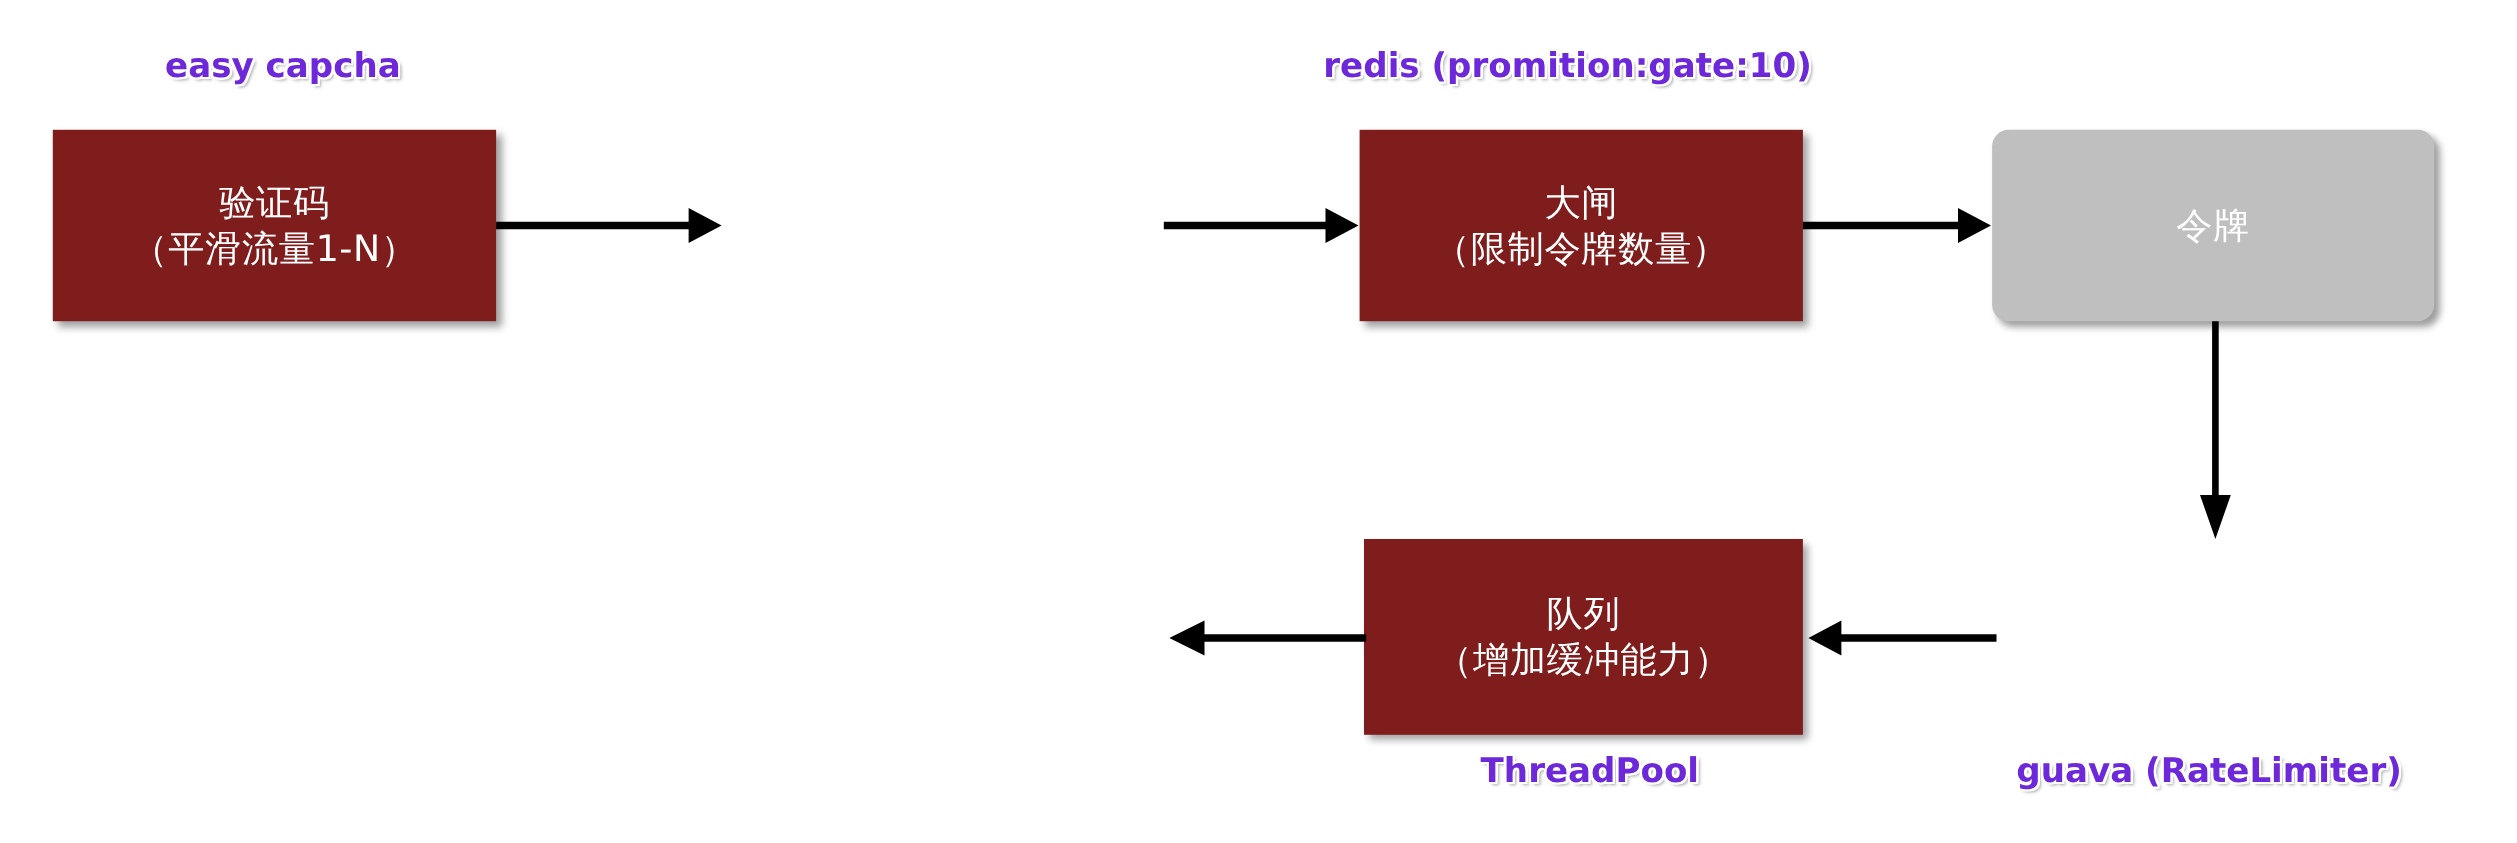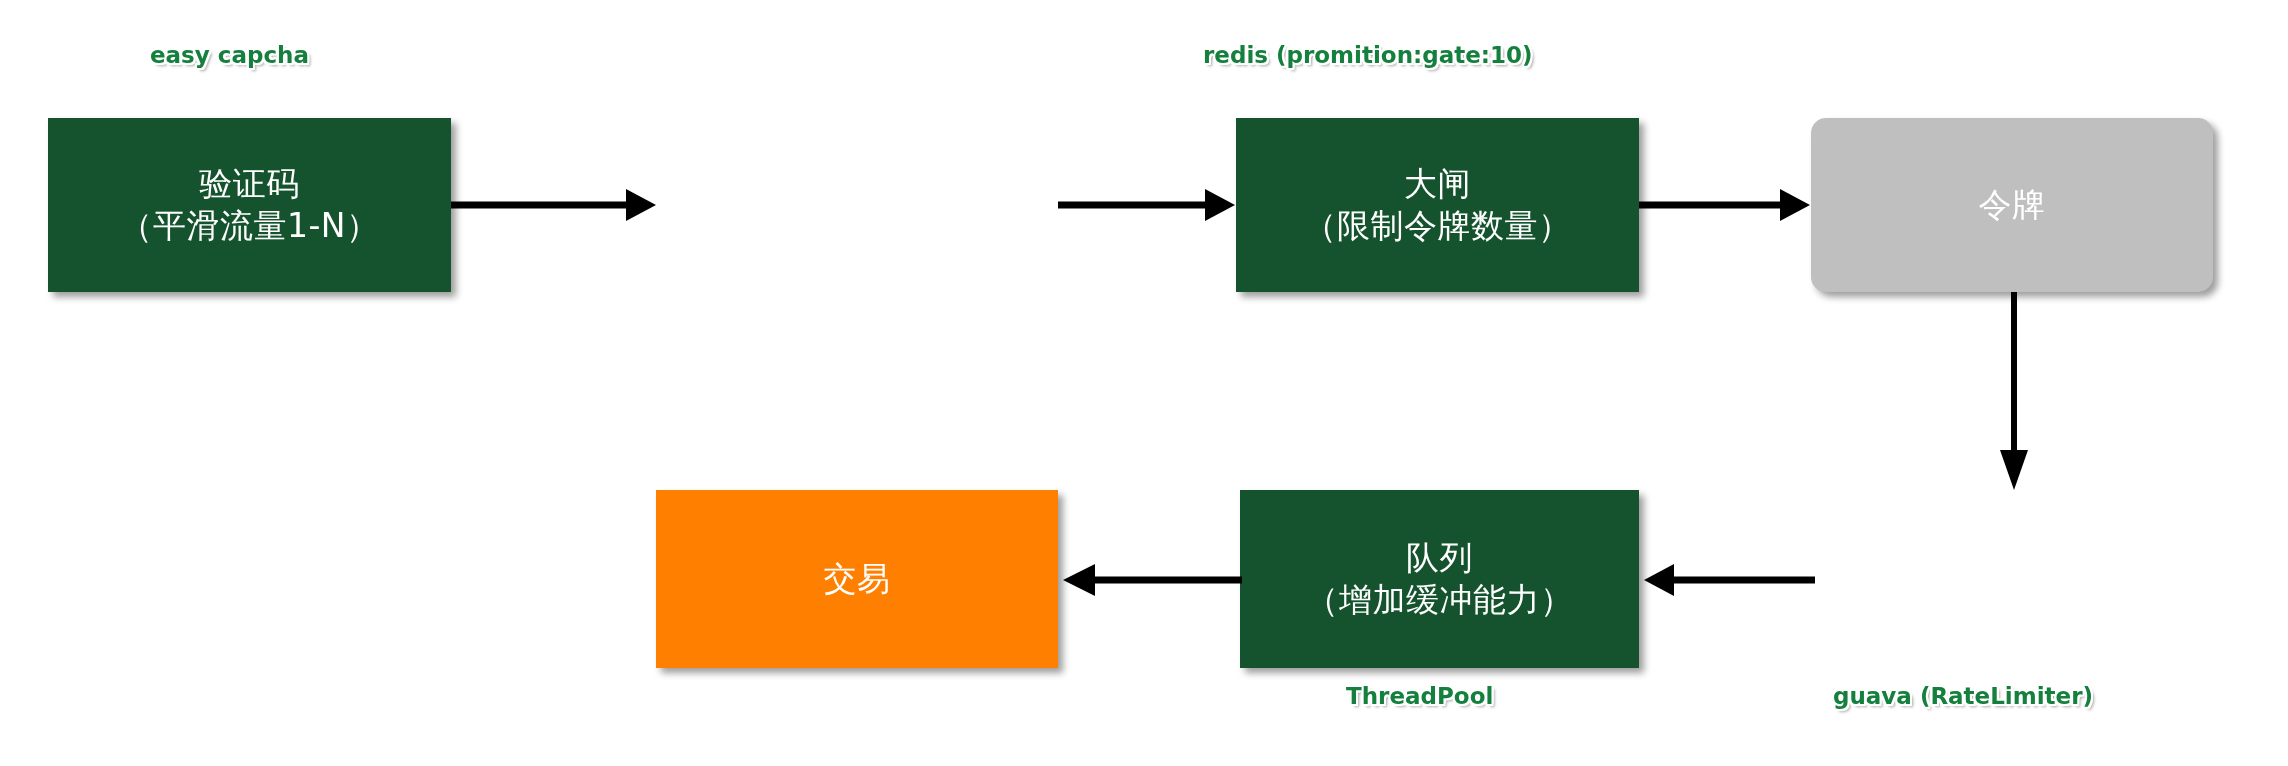--- a/index.html
+++ b/index.html
@@ -36,30 +36,30 @@
     box-shadow: 5px 5px 7px rgba(0,0,0,0.38);
     font-size: 33px;
     font-family: "DejaVu Sans", "Liberation Sans", sans-serif;
   }
   .node .line1,
   .node .line2 {
     display: block;
     white-space: nowrap;
   }
 
-  .node.blue   { background: #14532d; }
+  .node.blue   { background: #7f1d1d; }
   .node.orange { background: #FF8000; }
   .node.gray   { background: #BFBFBF; border-radius: 15px; }
 
   
   .annot {
     position: absolute;
-    color: #15803d;
+    color: #6d28d9;
     font-weight: bold;
-    font-size: 23px;
+    font-size: 31px;
     white-space: nowrap;
     font-family: "DejaVu Sans", "Liberation Sans", sans-serif;
     text-shadow:
        2px  0   0 #ffffff,
       -2px  0   0 #ffffff,
        0    2px 0 #ffffff,
        0   -2px 0 #ffffff,
        2px  2px 0 #ffffff,
       -2px  2px 0 #ffffff,
        2px -2px 0 #ffffff,
@@ -94,23 +94,20 @@
 
   <div class="node blue" style="left:1236px; top:118px; width:403px; height:174px;">
     <span class="line1">大闸</span>
     <span class="line2">（限制令牌数量）</span>
   </div>
 
   <div class="node gray" style="left:1811px; top:118px; width:402px; height:174px;">
     <span class="line1">令牌</span>
   </div>
 
-  <div class="node orange" style="left:656px; top:490px; width:402px; height:178px;">
-    <span class="line1">交易</span>
-  </div>
 
   <div class="node blue" style="left:1240px; top:490px; width:399px; height:178px;">
     <span class="line1">队列</span>
     <span class="line2">（增加缓冲能力）</span>
   </div>
 
 
   <div class="arrow" style="left:451px; top:185px;">
     <svg width="210" height="40" viewBox="0 0 210 40">
       <line x1="0" y1="20" x2="178" y2="20" stroke="#000000" stroke-width="7"></line>

